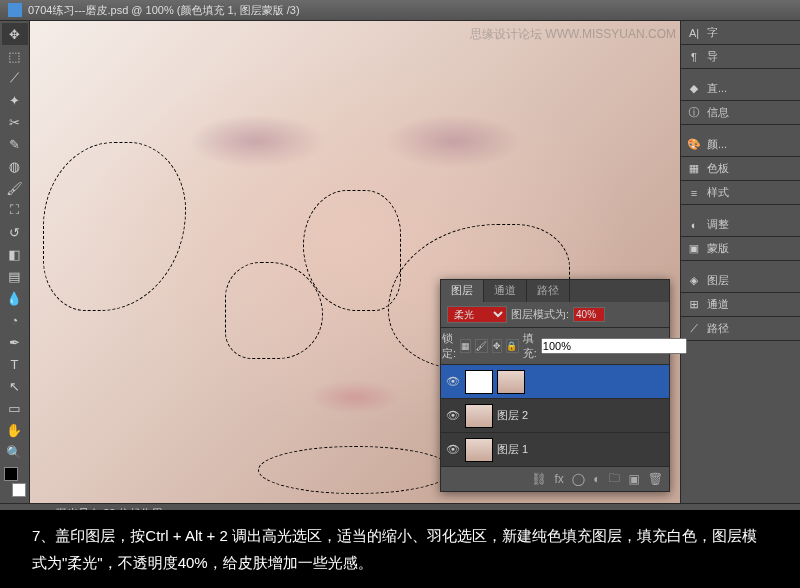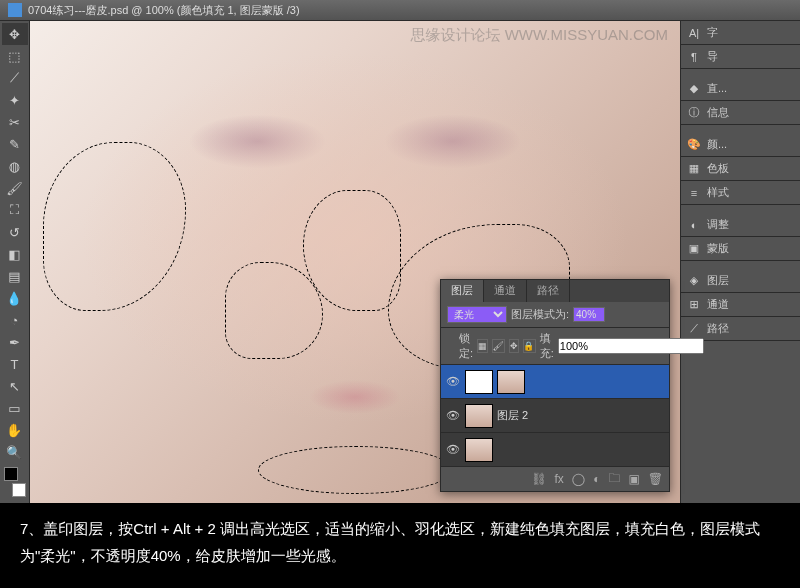--- a/index.html
+++ b/index.html
@@ -17,48 +17,48 @@
 .bg{width:14px;height:14px;background:#fff;border:1px solid #888;position:absolute;bottom:0;right:2px}
 .canvas-wrap{flex:1;background:#fff;position:relative;overflow:hidden}
 .canvas{width:100%;height:100%;position:relative;background:linear-gradient(135deg,#f5ede8 0%,#e8d5cc 30%,#d9bfb3 55%,#c9a99a 80%)}
 .face-shading{position:absolute;inset:0;background:radial-gradient(ellipse 60% 55% at 50% 45%,rgba(235,200,185,.7),transparent 70%),radial-gradient(ellipse 15% 8% at 35% 25%,rgba(150,100,130,.5),transparent 70%),radial-gradient(ellipse 15% 8% at 65% 25%,rgba(150,100,130,.5),transparent 70%),radial-gradient(ellipse 10% 5% at 50% 78%,rgba(200,130,140,.6),transparent 70%)}
 .selection{position:absolute;border:1px dashed #000;background:transparent}
 .sel1{left:2%;top:25%;width:22%;height:35%;border-radius:50% 40% 60% 30%}
 .sel2{left:30%;top:50%;width:15%;height:20%;border-radius:40% 60% 50% 30%}
 .sel3{left:55%;top:42%;width:28%;height:30%;border-radius:60% 30% 50% 40%}
 .sel4{left:42%;top:35%;width:15%;height:25%;border-radius:50% 40% 30% 60%}
 .sel5{left:35%;top:88%;width:30%;height:10%;border-radius:50%}
-.watermark{position:absolute;top:5px;right:12px;color:rgba(100,100,100,.4);font-size:15px}
+.watermark{position:absolute;top:5px;right:4px;color:rgba(100,100,100,.4);font-size:12px}
 .signature{position:absolute;bottom:30px;right:30px;color:#333;font-style:italic;font-family:cursive;font-size:22px}
 .statusbar{height:20px;background:#535353;display:flex;align-items:center;padding:0 8px;color:#ccc;border-top:1px solid #2a2a2a;gap:20px}
 .right-panels{width:120px;background:#535353;border-left:1px solid #2a2a2a;display:flex;flex-direction:column}
 .collapsed-panel{height:24px;border-bottom:1px solid #2a2a2a;display:flex;align-items:center;padding:0 6px;color:#ccc;gap:6px}
 .cp-icon{width:14px;height:14px;display:inline-flex;align-items:center;justify-content:center}
 .layers-float{position:absolute;right:130px;top:258px;width:230px;background:#535353;border:1px solid #2a2a2a;box-shadow:0 2px 10px rgba(0,0,0,.5);z-index:10}
 .lf-tabs{display:flex;background:#424242;height:22px}
 .lf-tab{padding:3px 10px;color:#aaa;cursor:pointer;border-right:1px solid #2a2a2a}
 .lf-tab.active{background:#535353;color:#ddd}
 .lf-opts{padding:4px 6px;display:flex;align-items:center;gap:4px;color:#ccc;border-bottom:1px solid #2a2a2a}
-.lf-opts select,.lf-opts input{background:#8b5cf6;color:#ddd;border:1px solid #666;font-size:10px;padding:1px 2px}
+.lf-opts select,.lf-opts input{background:#b91c1c;color:#ddd;border:1px solid #666;font-size:10px;padding:1px 2px}
 .lf-opts select{width:60px}
 .lf-opts input{width:32px}
-.lf-lock{padding:3px 18px;display:flex;align-items:center;gap:4px;color:#ccc;border-bottom:1px solid #2a2a2a}
+.lf-lock{padding:3px 1px;display:flex;align-items:center;gap:4px;color:#ccc;border-bottom:1px solid #2a2a2a}
 .lock-icon{width:14px;height:14px;border:1px solid #666;display:inline-flex;align-items:center;justify-content:center;font-size:9px}
 .layer-list{background:#3a3a3a}
 .layer-row{display:flex;align-items:center;height:34px;border-bottom:1px solid #2a2a2a;padding:0 4px;gap:4px}
 .layer-row.selected{background:#2a5db0;color:#fff}
 .eye{width:16px;height:16px;display:flex;align-items:center;justify-content:center;color:#ccc}
 .thumb{width:28px;height:24px;background:#888;border:1px solid #000}
 .thumb.mask{background:#fff}
 .thumb.face{background:linear-gradient(#e8d5cc,#c9a99a)}
 .layer-name{color:#ddd;flex:1;font-size:11px}
 .layer-row.selected .layer-name{color:#fff}
 .lf-foot{height:24px;background:#535353;display:flex;align-items:center;justify-content:flex-end;padding:0 6px;gap:8px;color:#aaa}
 .lf-foot span{cursor:pointer;font-size:12px}
-.caption{position:absolute;left:0;bottom:7px;width:800px;padding:12px 20px;background:#000;color:#fff;font-size:15px;line-height:1.8}
+.caption{position:absolute;left:0;bottom:0;width:800px;padding:12px 32px;background:#000;color:#fff;font-size:15px;line-height:1.8}
 </style>
 </head>
 <body>
 
 <div class="app">
  <div class="titlebar">
   <div class="doc-icon"></div>
   <span class="title-text">
    <span>0704练习---磨皮.psd</span> @ <span>100%</span> <span>(颜色填充 1, 图层蒙版 /3)</span>
   </span>
@@ -186,20 +186,21 @@
             <div class="thumb face"></div>
           </div>
           <div class="layer-row">
             <span class="eye">👁</span>
             <div class="thumb face"></div>
             <span class="layer-name">图层 2</span>
           </div>
           <div class="layer-row">
             <span class="eye">👁</span>
             <div class="thumb face"></div>
+            <span class="layer-name">图层 1</span>
           </div>
         </div>
    <div class="lf-foot">
     <span>⛓</span>
     <span>fx</span>
     <span>◯</span>
     <span>◐</span>
     <span>🗀</span>
     <span>▣</span>
     <span>🗑</span>

